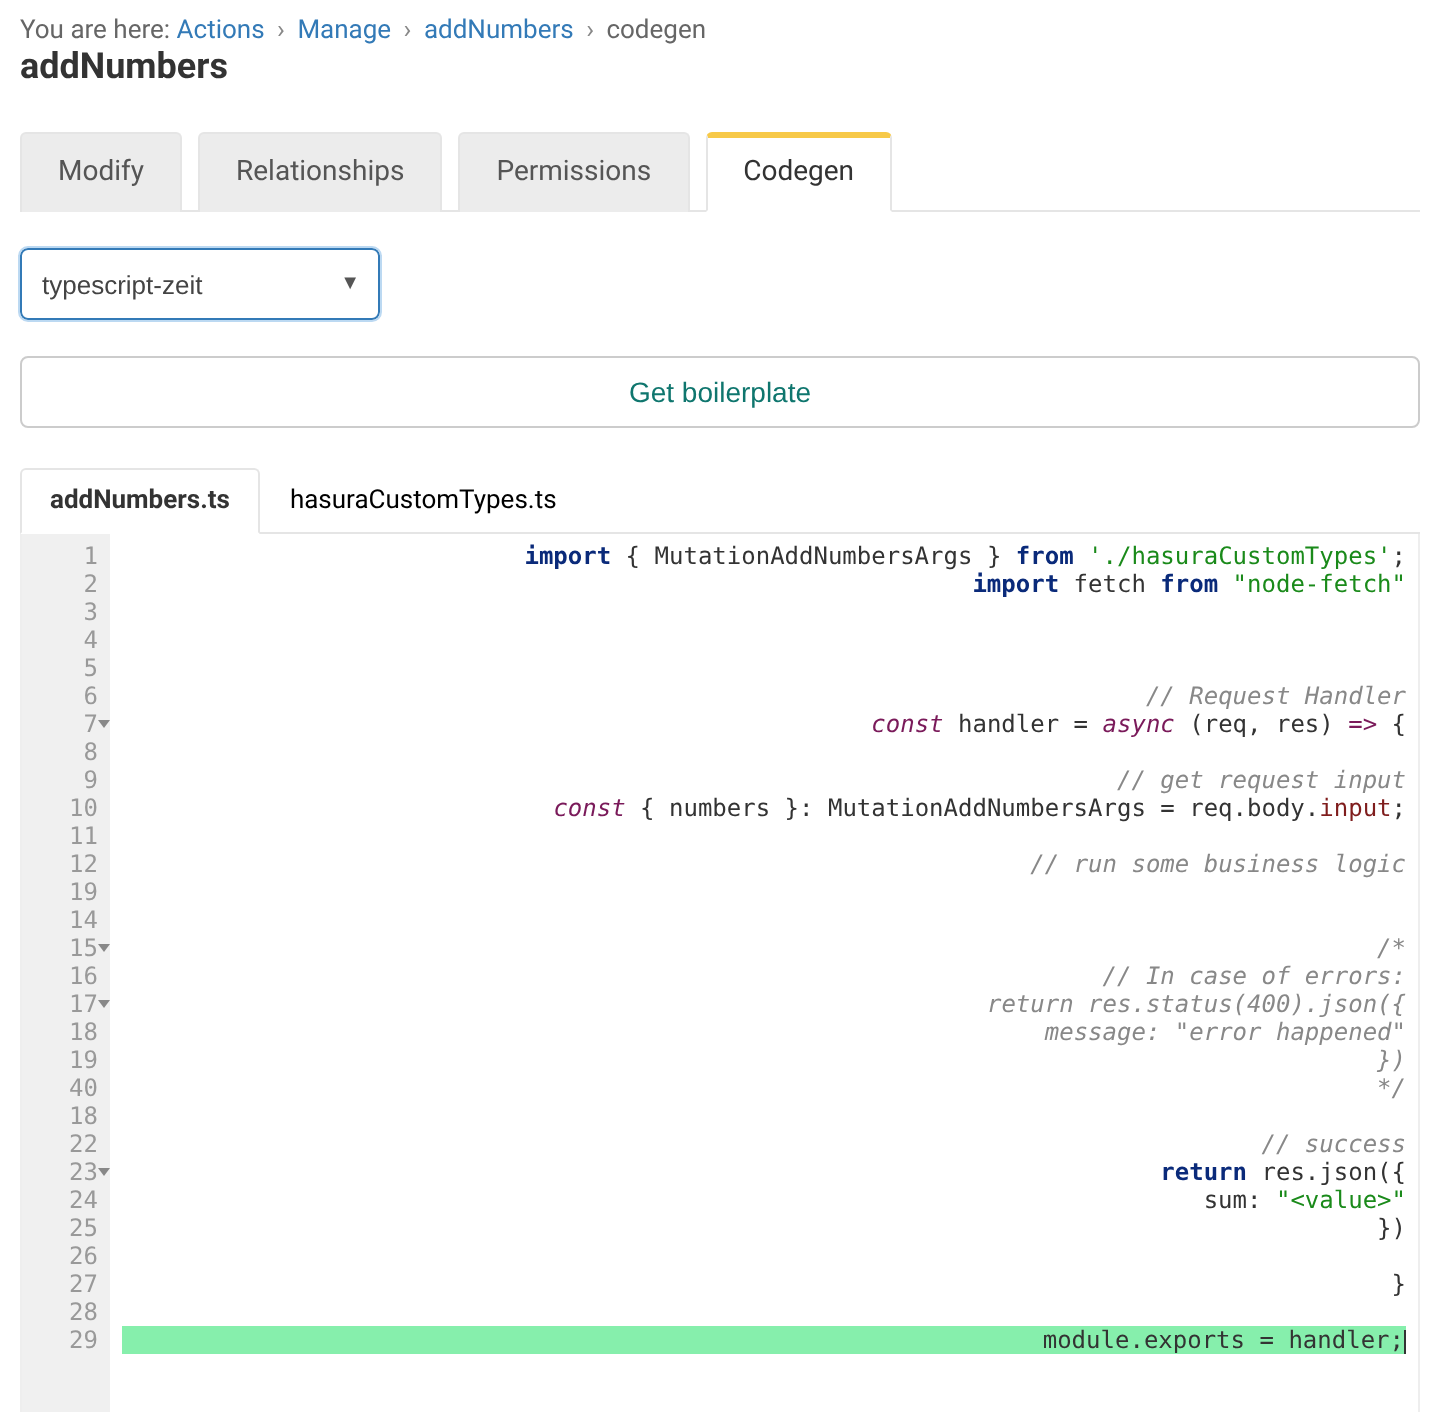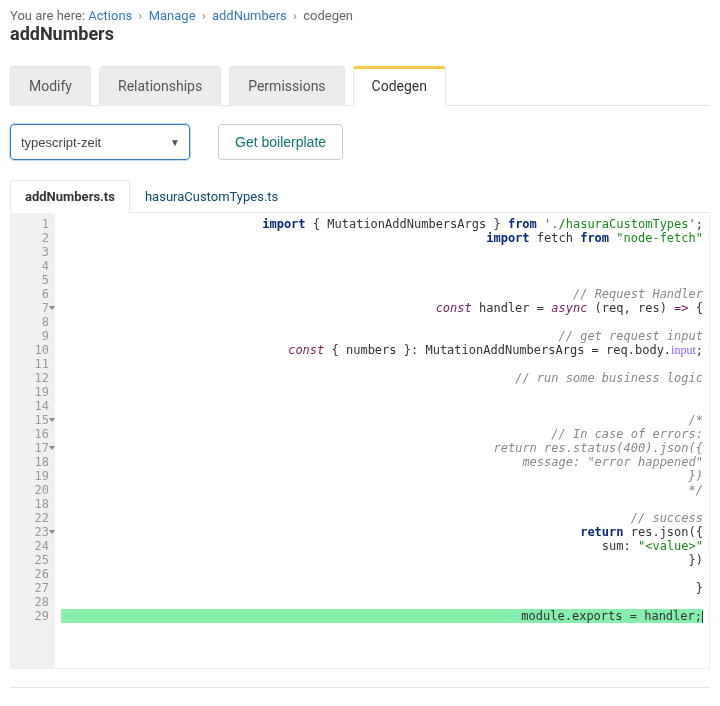--- a/index.html
+++ b/index.html
@@ -45,22 +45,23 @@
     background: #fff;
     color: #333;
     border-top: 3px solid #f7c948;
     padding-top: 9px;
     border-left: 1px solid #e5e5e5;
     border-right: 1px solid #e5e5e5;
     border-bottom: 1px solid #fff;
   }
   .controls-row {
     display: flex;
-    gap: 28px;
+    gap: 18px;
     margin-bottom: 20px;
+    flex-direction: column;
   }
   .select-wrap {
     position: relative;
     width: 180px;
   }
   .select-wrap select {
     width: 100%;
     height: 36px;
     padding: 6px 10px;
     border: 1px solid #337ab7;
@@ -92,21 +93,21 @@
     cursor: pointer;
   }
   .file-tabs {
     display: flex;
     border-bottom: 1px solid #e5e5e5;
   }
   .file-tab {
     padding: 8px 14px;
     font-size: 13px;
     cursor: pointer;
-    color: #0c4a6e;
+    color: #000000;
     border: 1px solid transparent;
     border-bottom: none;
     margin-bottom: -1px;
     border-radius: 3px 3px 0 0;
   }
   .file-tab.active {
     color: #333;
     border: 1px solid #e5e5e5;
     border-bottom: 1px solid #fff;
     background: #fff;
@@ -150,21 +151,21 @@
     text-align: right;
   }
   .code .line { height: 14px; }
   .code .hl { background: #86efac; display: block; width: 100%; }
   .kw { color: #0a2a7a; font-weight: 600; }
   .kw2 { color: #7a1a5a; font-style: italic; }
   .str { color: #1a8a1a; }
   .cm { color: #888; font-style: italic; }
   .pn { color: #333; }
   .id { color: #333; }
-  .prop { color: #8b5cf6; font-family: Liberation Serif, serif; }
+  .prop { color: #7f1d1d; }
   .cursor {
     display: inline-block;
     width: 1px;
     background: #333;
     height: 12px;
     vertical-align: middle;
   }
   .bottom-rule {
     border-top: 1px solid #e5e5e5;
     margin-top: 18px;
@@ -215,21 +216,21 @@
       <div class="ln">10</div>
       <div class="ln">11</div>
       <div class="ln">12</div>
       <div class="ln">19</div>
       <div class="ln">14</div>
       <div class="ln fold">15</div>
       <div class="ln">16</div>
       <div class="ln fold">17</div>
       <div class="ln">18</div>
       <div class="ln">19</div>
-      <div class="ln">20</div>
+      <div class="ln">40</div>
       <div class="ln">18</div>
       <div class="ln">22</div>
       <div class="ln fold">23</div>
       <div class="ln">24</div>
       <div class="ln">25</div>
       <div class="ln">26</div>
       <div class="ln">27</div>
       <div class="ln">28</div>
       <div class="ln">29</div>
     </div>

